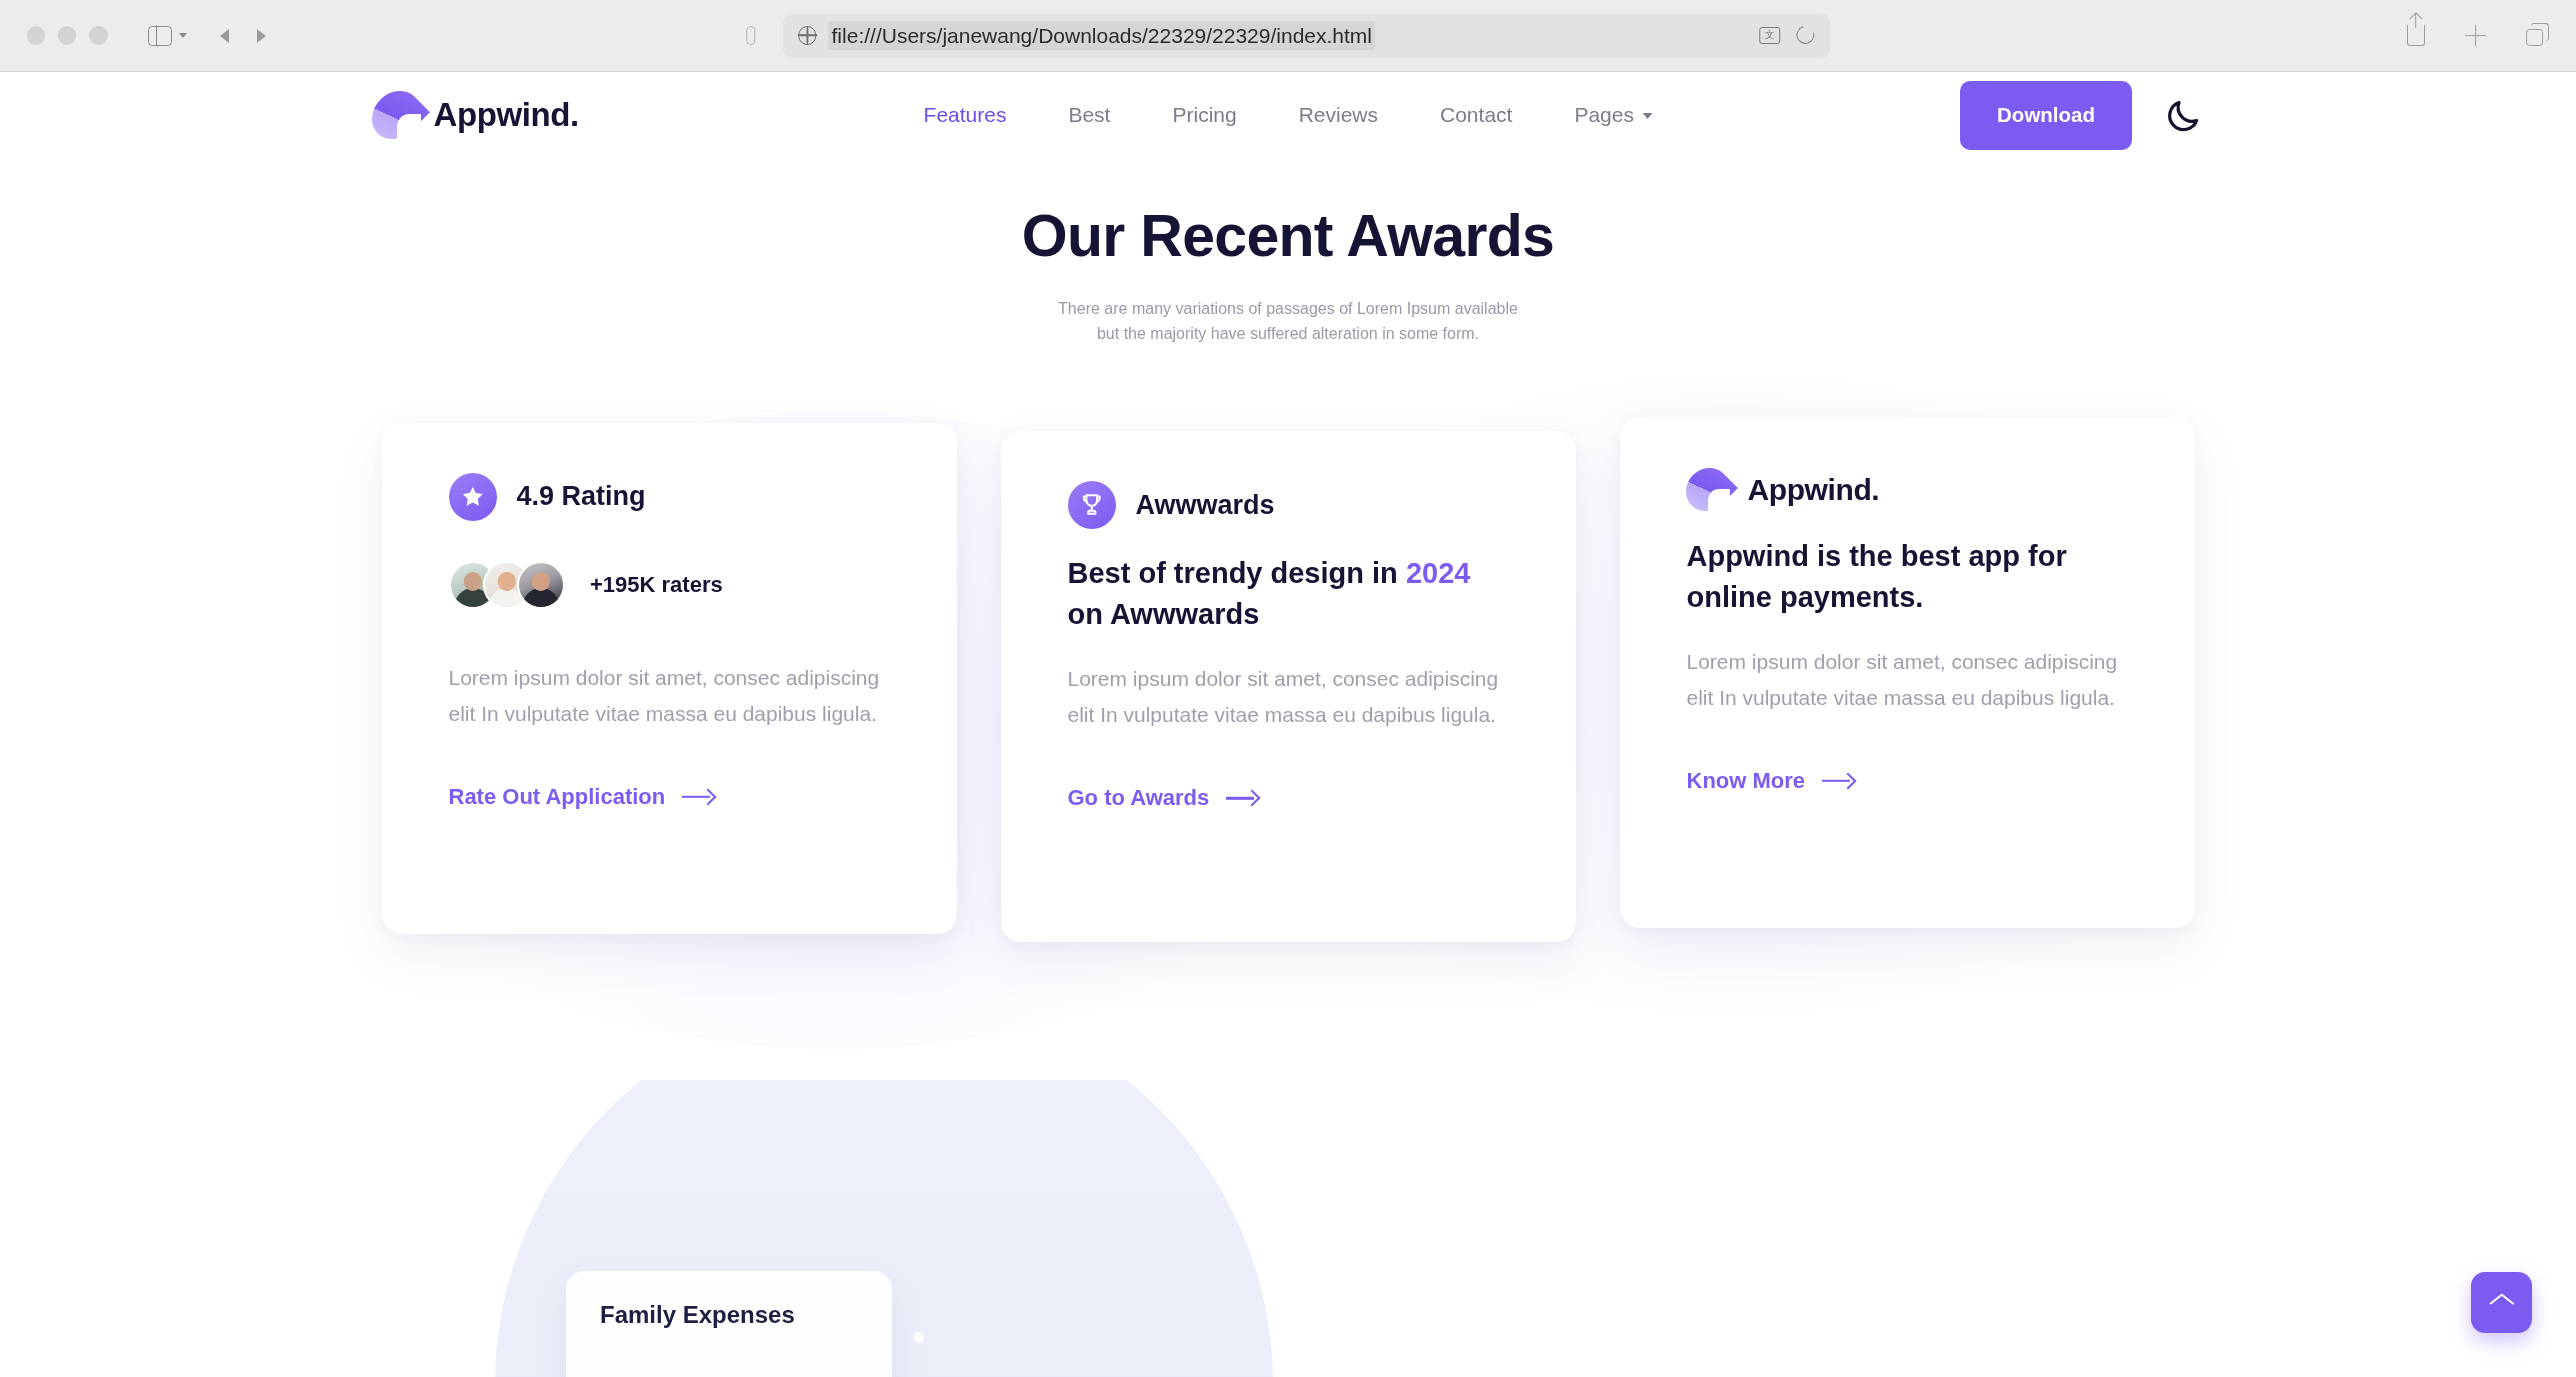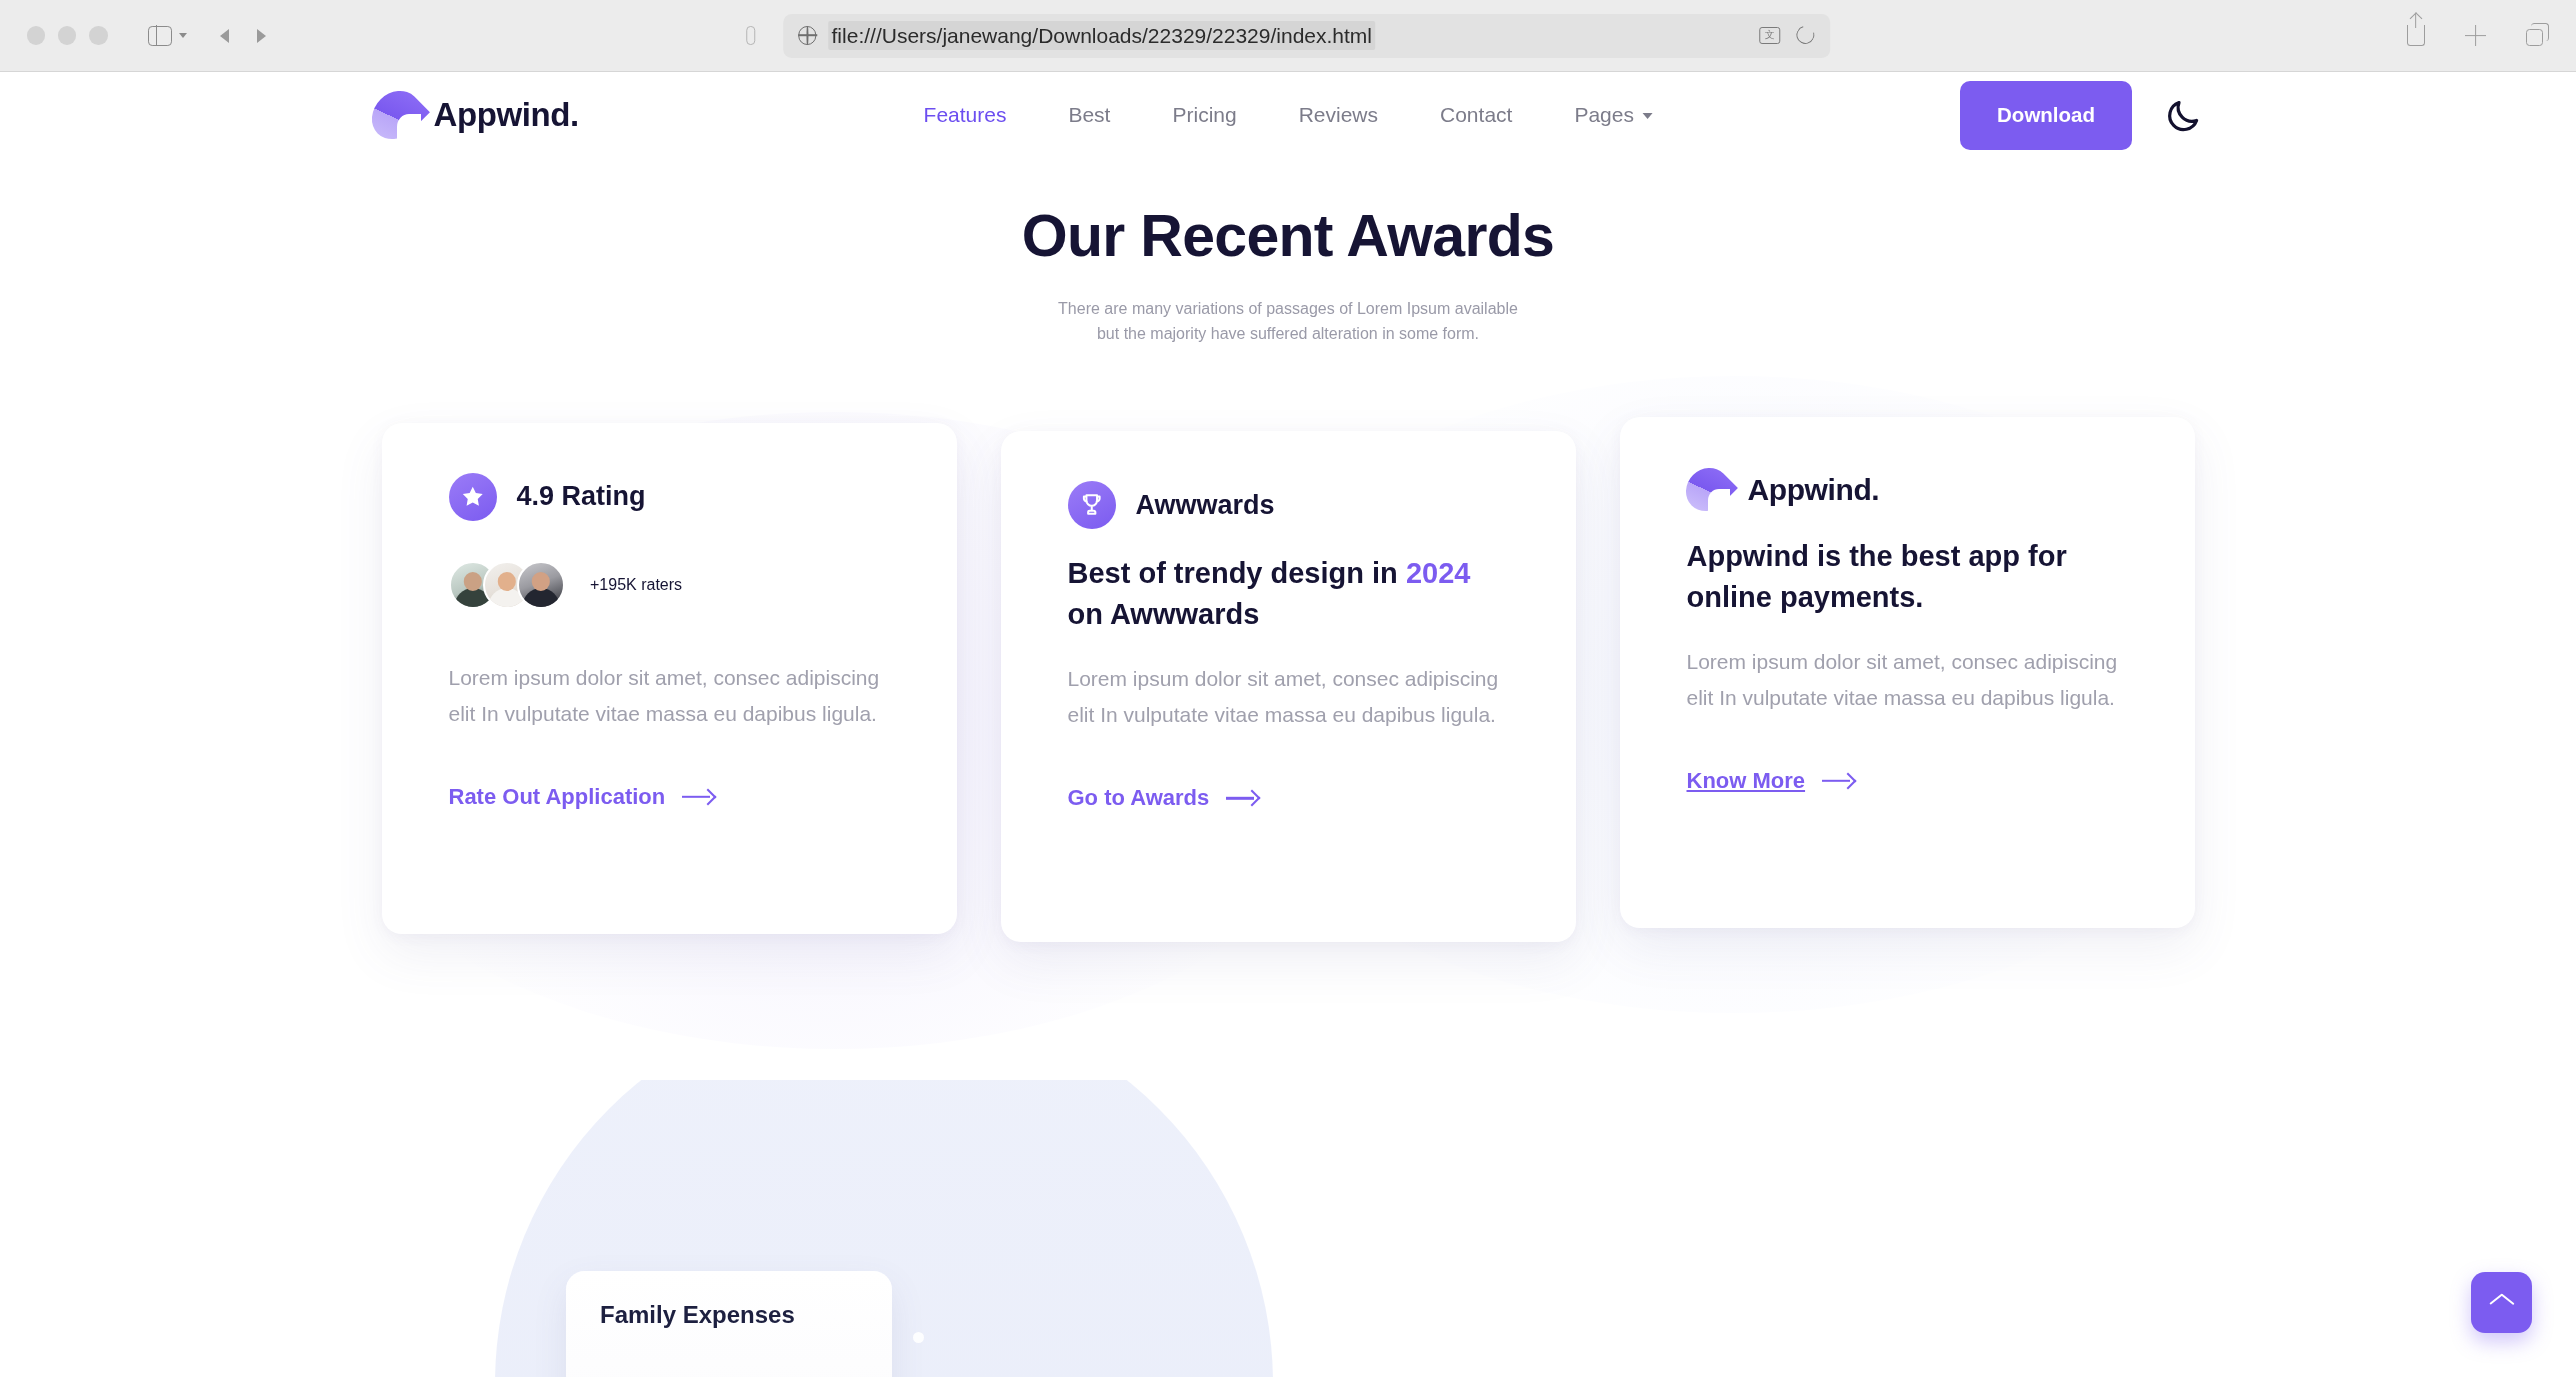--- a/index.html
+++ b/index.html
@@ -139,38 +139,38 @@
   .av2{ background:linear-gradient(160deg,#f2f0ed 0%,#e7e2dc 50%,#d8cfc5 100%); }
   .av3{ background:linear-gradient(160deg,#c9c9cd 0%,#9a9aa0 45%,#2a2c33 100%); }
   .av-face{ position:absolute; left:50%; top:22%; transform:translateX(-50%); width:18.4px;height:18.4px;border-radius:50%; }
   .av1 .av-face{ background:#caa184; }
   .av2 .av-face{ background:#e2b08c; }
   .av3 .av-face{ background:#d2a184; }
   .av-body{ position:absolute; left:50%; bottom:-4.2px; transform:translateX(-50%); width:37px;height:22.6px;border-radius:18.4px 18.4px 0 0; }
   .av1 .av-body{ background:#35423c; }
   .av2 .av-body{ background:#f4f2ef; }
   .av3 .av-body{ background:#232630; }
-  .raters-text{ font-size:16px; font-weight:400; color:#161434; }
+  .raters-text{ font-size:22px; font-weight:700; color:#161434; }
 
   .card-heading{
     margin-top:24px; font-size:29px; font-weight:700; color:#161434; line-height:1.42;
   }
   .card-heading .hl{ color:#7c5cf0; }
   .card-body{ font-size:21px; line-height:1.72; color:#a0a0ad; }
   .card.c1 .card-body{ margin-top:51px; }
   .card.c2 .card-body{ margin-top:25.5px; }
   .card.c3 .card-body{ margin-top:25.5px; }
 
   .card-link{
     display:flex; align-items:center; gap:17px; cursor:pointer;
     font-size:22px; font-weight:700; color:#7c5cf0;
   }
   .card.c1 .card-link{ margin-top:52px; }
   .card.c2 .card-link{ margin-top:52px; }
-  .card.c3 .card-link{ margin-top:52px;text-decoration:underline; }
+  .card.c3 .card-link{ margin-top:52px; }
   .arrow-r{ width:33px;height:15.6px; position:relative; flex:0 0 auto;}
   .arrow-r:before{ content:""; position:absolute; left:0; top:50%; width:28px;height:2.4px;background:#7c5cf0; transform:translateY(-50%);}
   .arrow-r:after{ content:""; position:absolute; right:1.4px; top:50%; width:10px;height:10px;border-right:2.4px solid #7c5cf0;border-top:2.4px solid #7c5cf0; transform:translateY(-50%) rotate(45deg);}
 
   
   .card-logo-mark{ width:41px;height:45px; position:relative; flex:0 0 auto; }
   .card-logo-c{
     width:41px;height:45px;
     background:linear-gradient(160deg,#8e6ef6 0%, #7a59ef 52%, #b9a6f8 52%, #cdc0fb 100%);
     border-radius:50% 0 50% 50%; transform:rotate(45deg);

